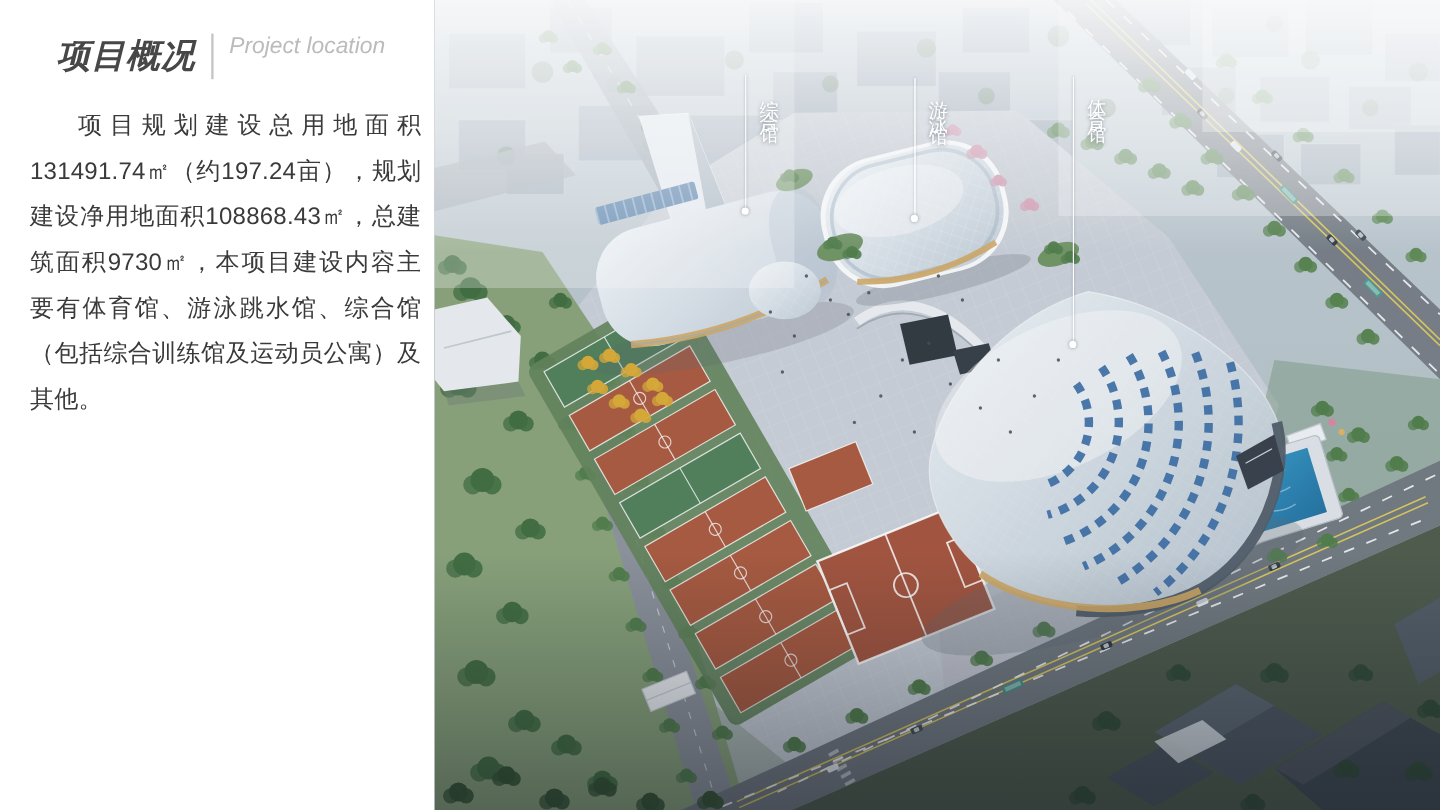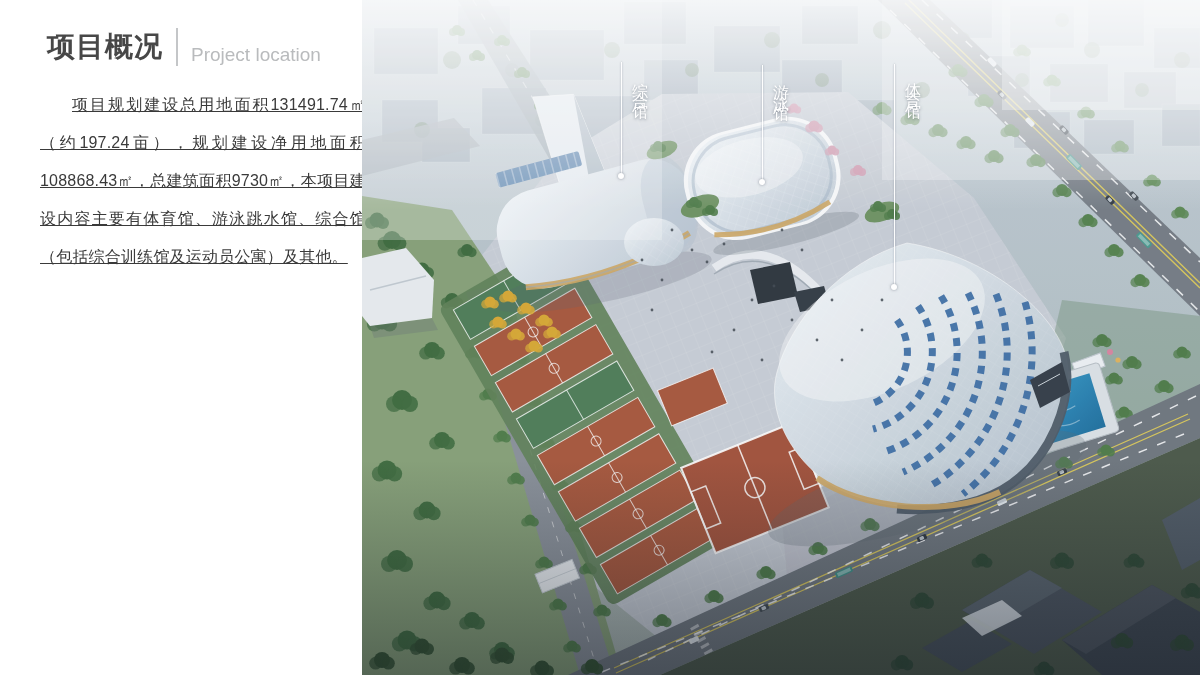--- a/index.html
+++ b/index.html
@@ -2,26 +2,26 @@
 <html><head>
 <meta charset="utf-8">
 <style>
   html,body{margin:0;padding:0;background:#ffffff;}
   body{width:1200px;height:675px;overflow:hidden;
        font-family:"Liberation Sans","DejaVu Sans",sans-serif;}
   .slide{position:relative;width:1200px;height:675px;background:#ffffff;}
 
   
   .info-panel{position:absolute;left:0;top:0;width:362px;height:675px;background:#ffffff;}
-  .title-row{display:flex;align-items:flex-end;margin:28px 0 0 47px;}
+  .title-row{display:flex;align-items:flex-start;margin:28px 0 0 47px;font-style:italic;}
   .title-zh{font-size:28px;font-weight:bold;color:#474747;margin:0;letter-spacing:1px;white-space:nowrap;}
   .title-divider{width:2px;height:38px;background:#c4c6c8;margin:0 13px 0 13px;flex:0 0 auto;}
   .title-en{font-size:19px;font-weight:400;color:#b9bbbd;margin:0;white-space:nowrap;}
-  .desc{margin:20px 8px 0 40px;width:326px;font-size:16px;line-height:38px;color:#3a3a3a;
-        text-indent:2em;text-align:justify;letter-spacing:.2px;text-decoration:underline;}
+  .desc{margin:20px 8px 0 25px;width:326px;font-size:20px;line-height:38px;color:#3a3a3a;
+        text-indent:2em;text-align:justify;letter-spacing:.2px;}
 
   
   .photo{position:absolute;left:362px;top:0;width:838px;height:675px;overflow:hidden;background:#b6c2c9;}
   .photo svg{display:block;}
 
   
   .callout-line{position:absolute;width:1px;background:rgba(255,255,255,.95);
                 box-shadow:0 0 2px rgba(70,80,95,.45);}
   .callout-dot{position:absolute;width:6px;height:6px;border-radius:50%;background:#ffffff;
                box-shadow:0 0 3px rgba(70,80,95,.55);}

